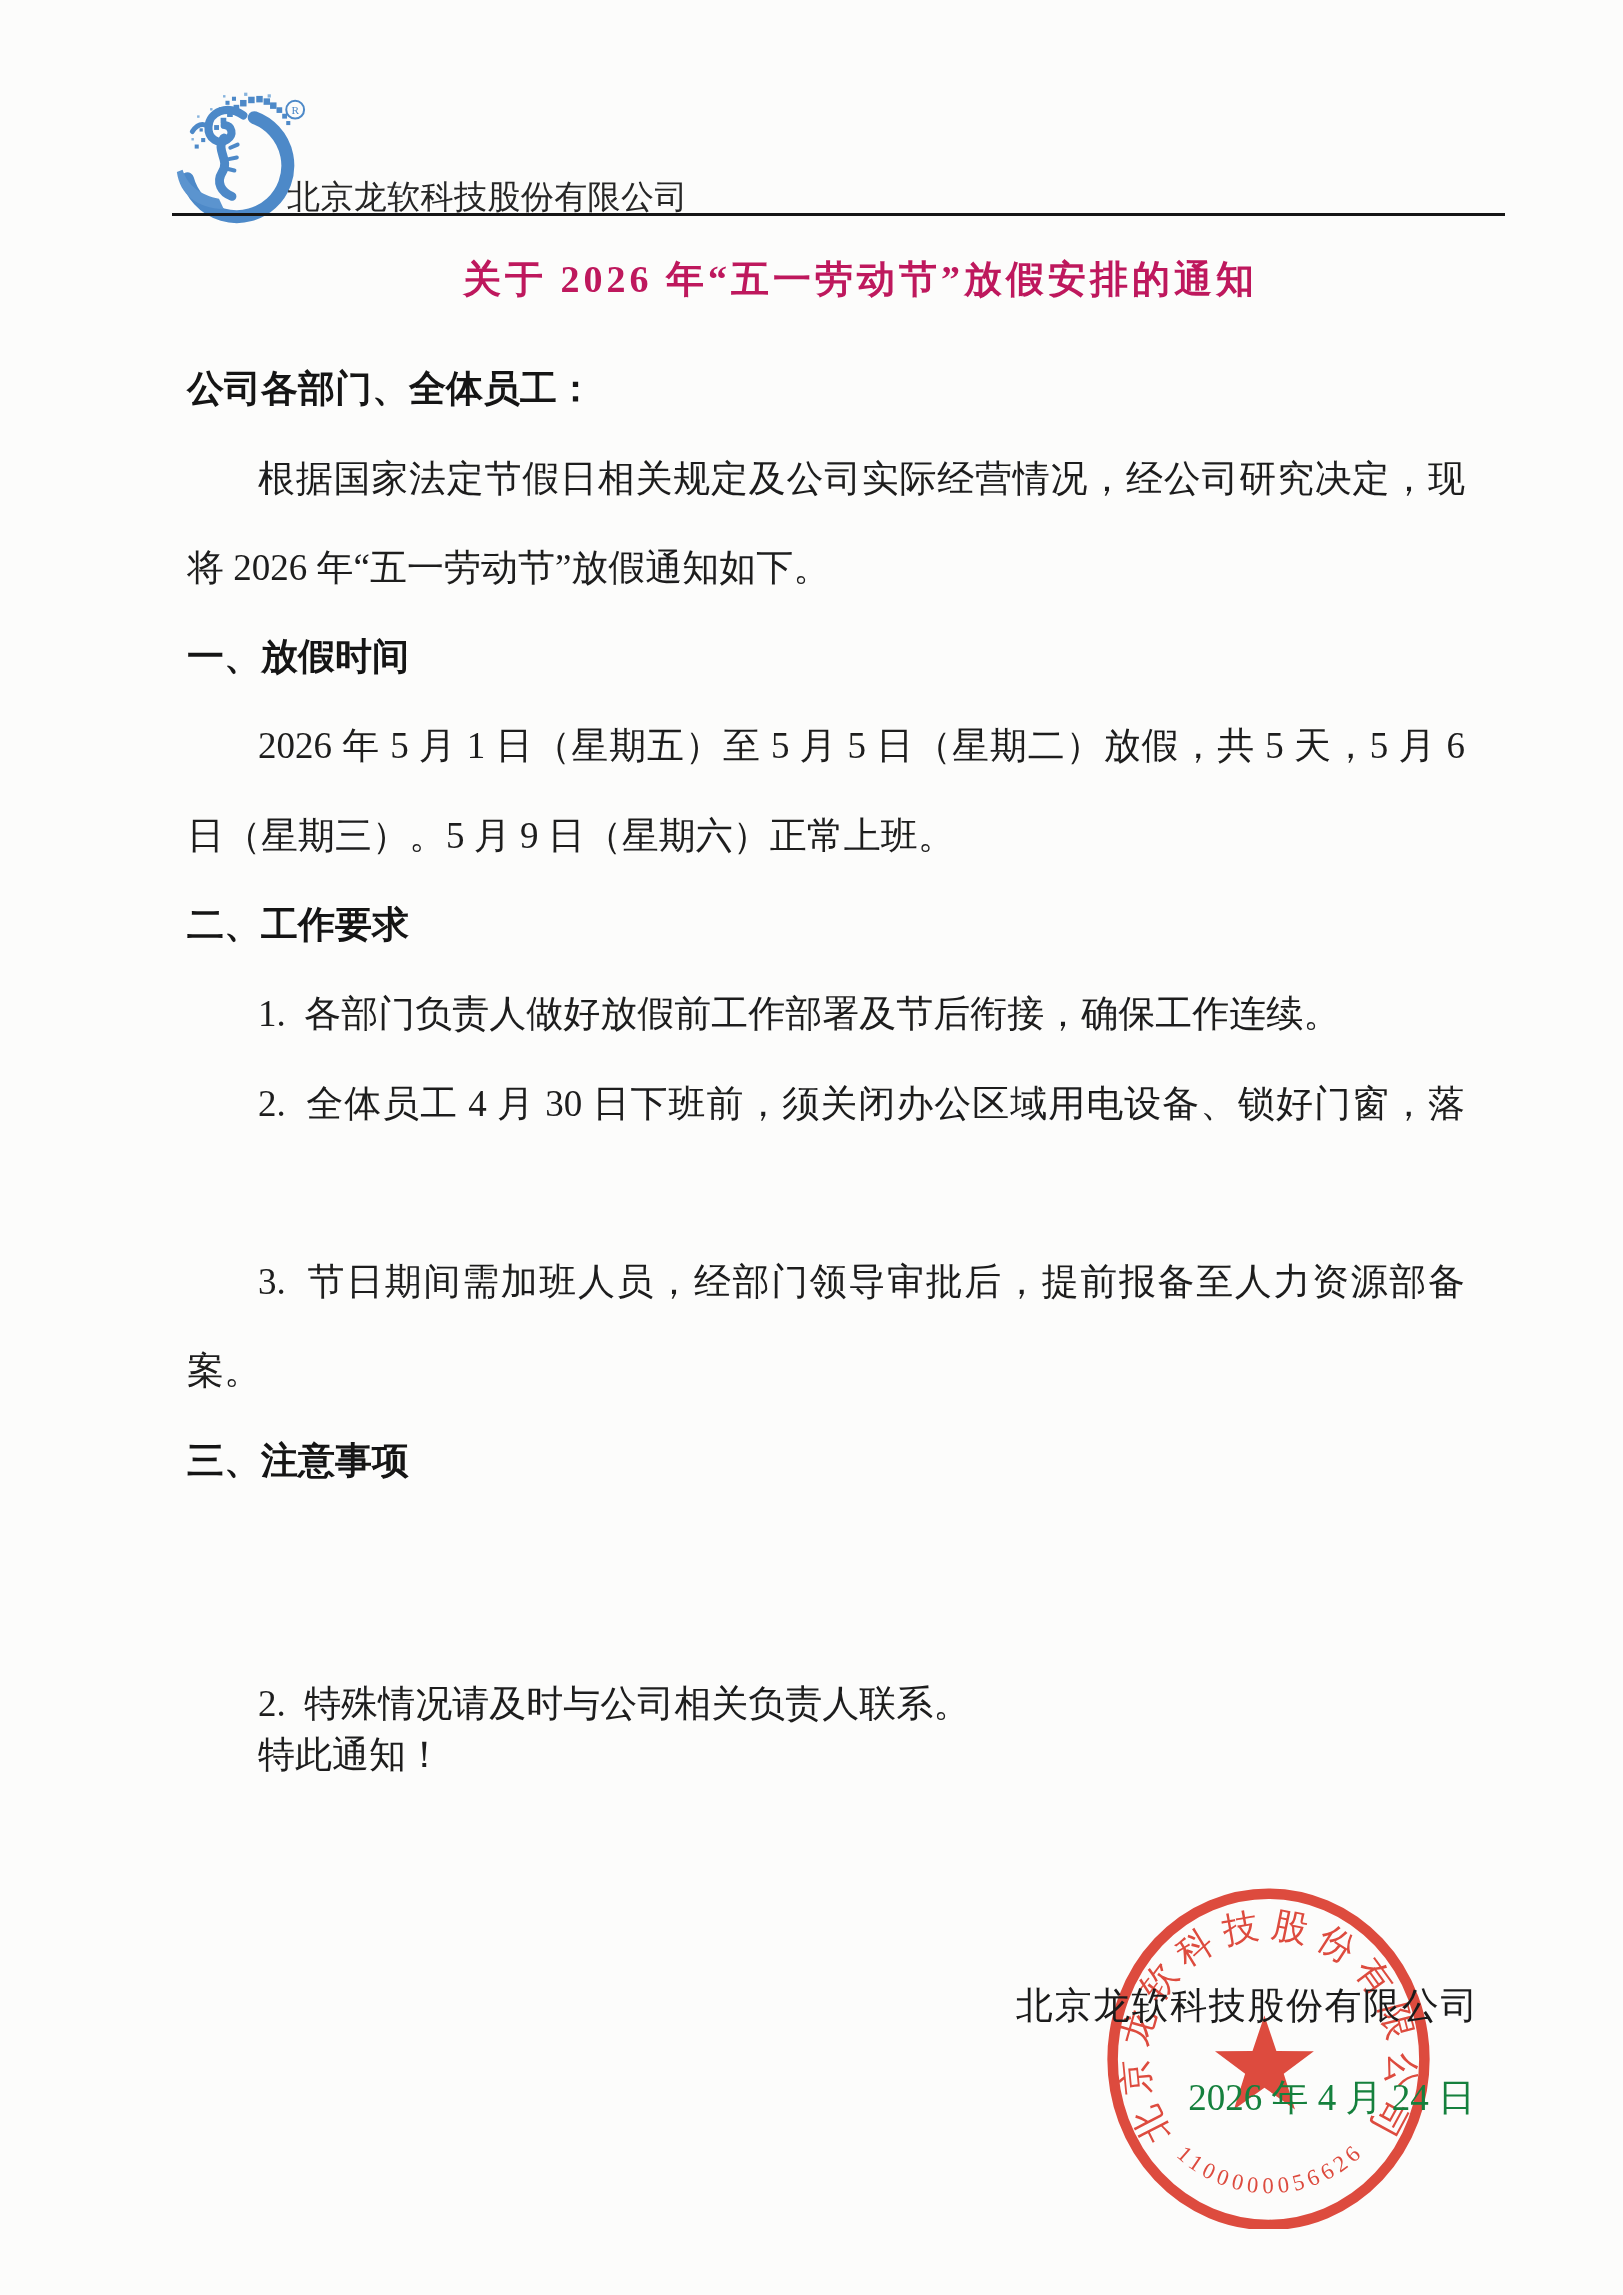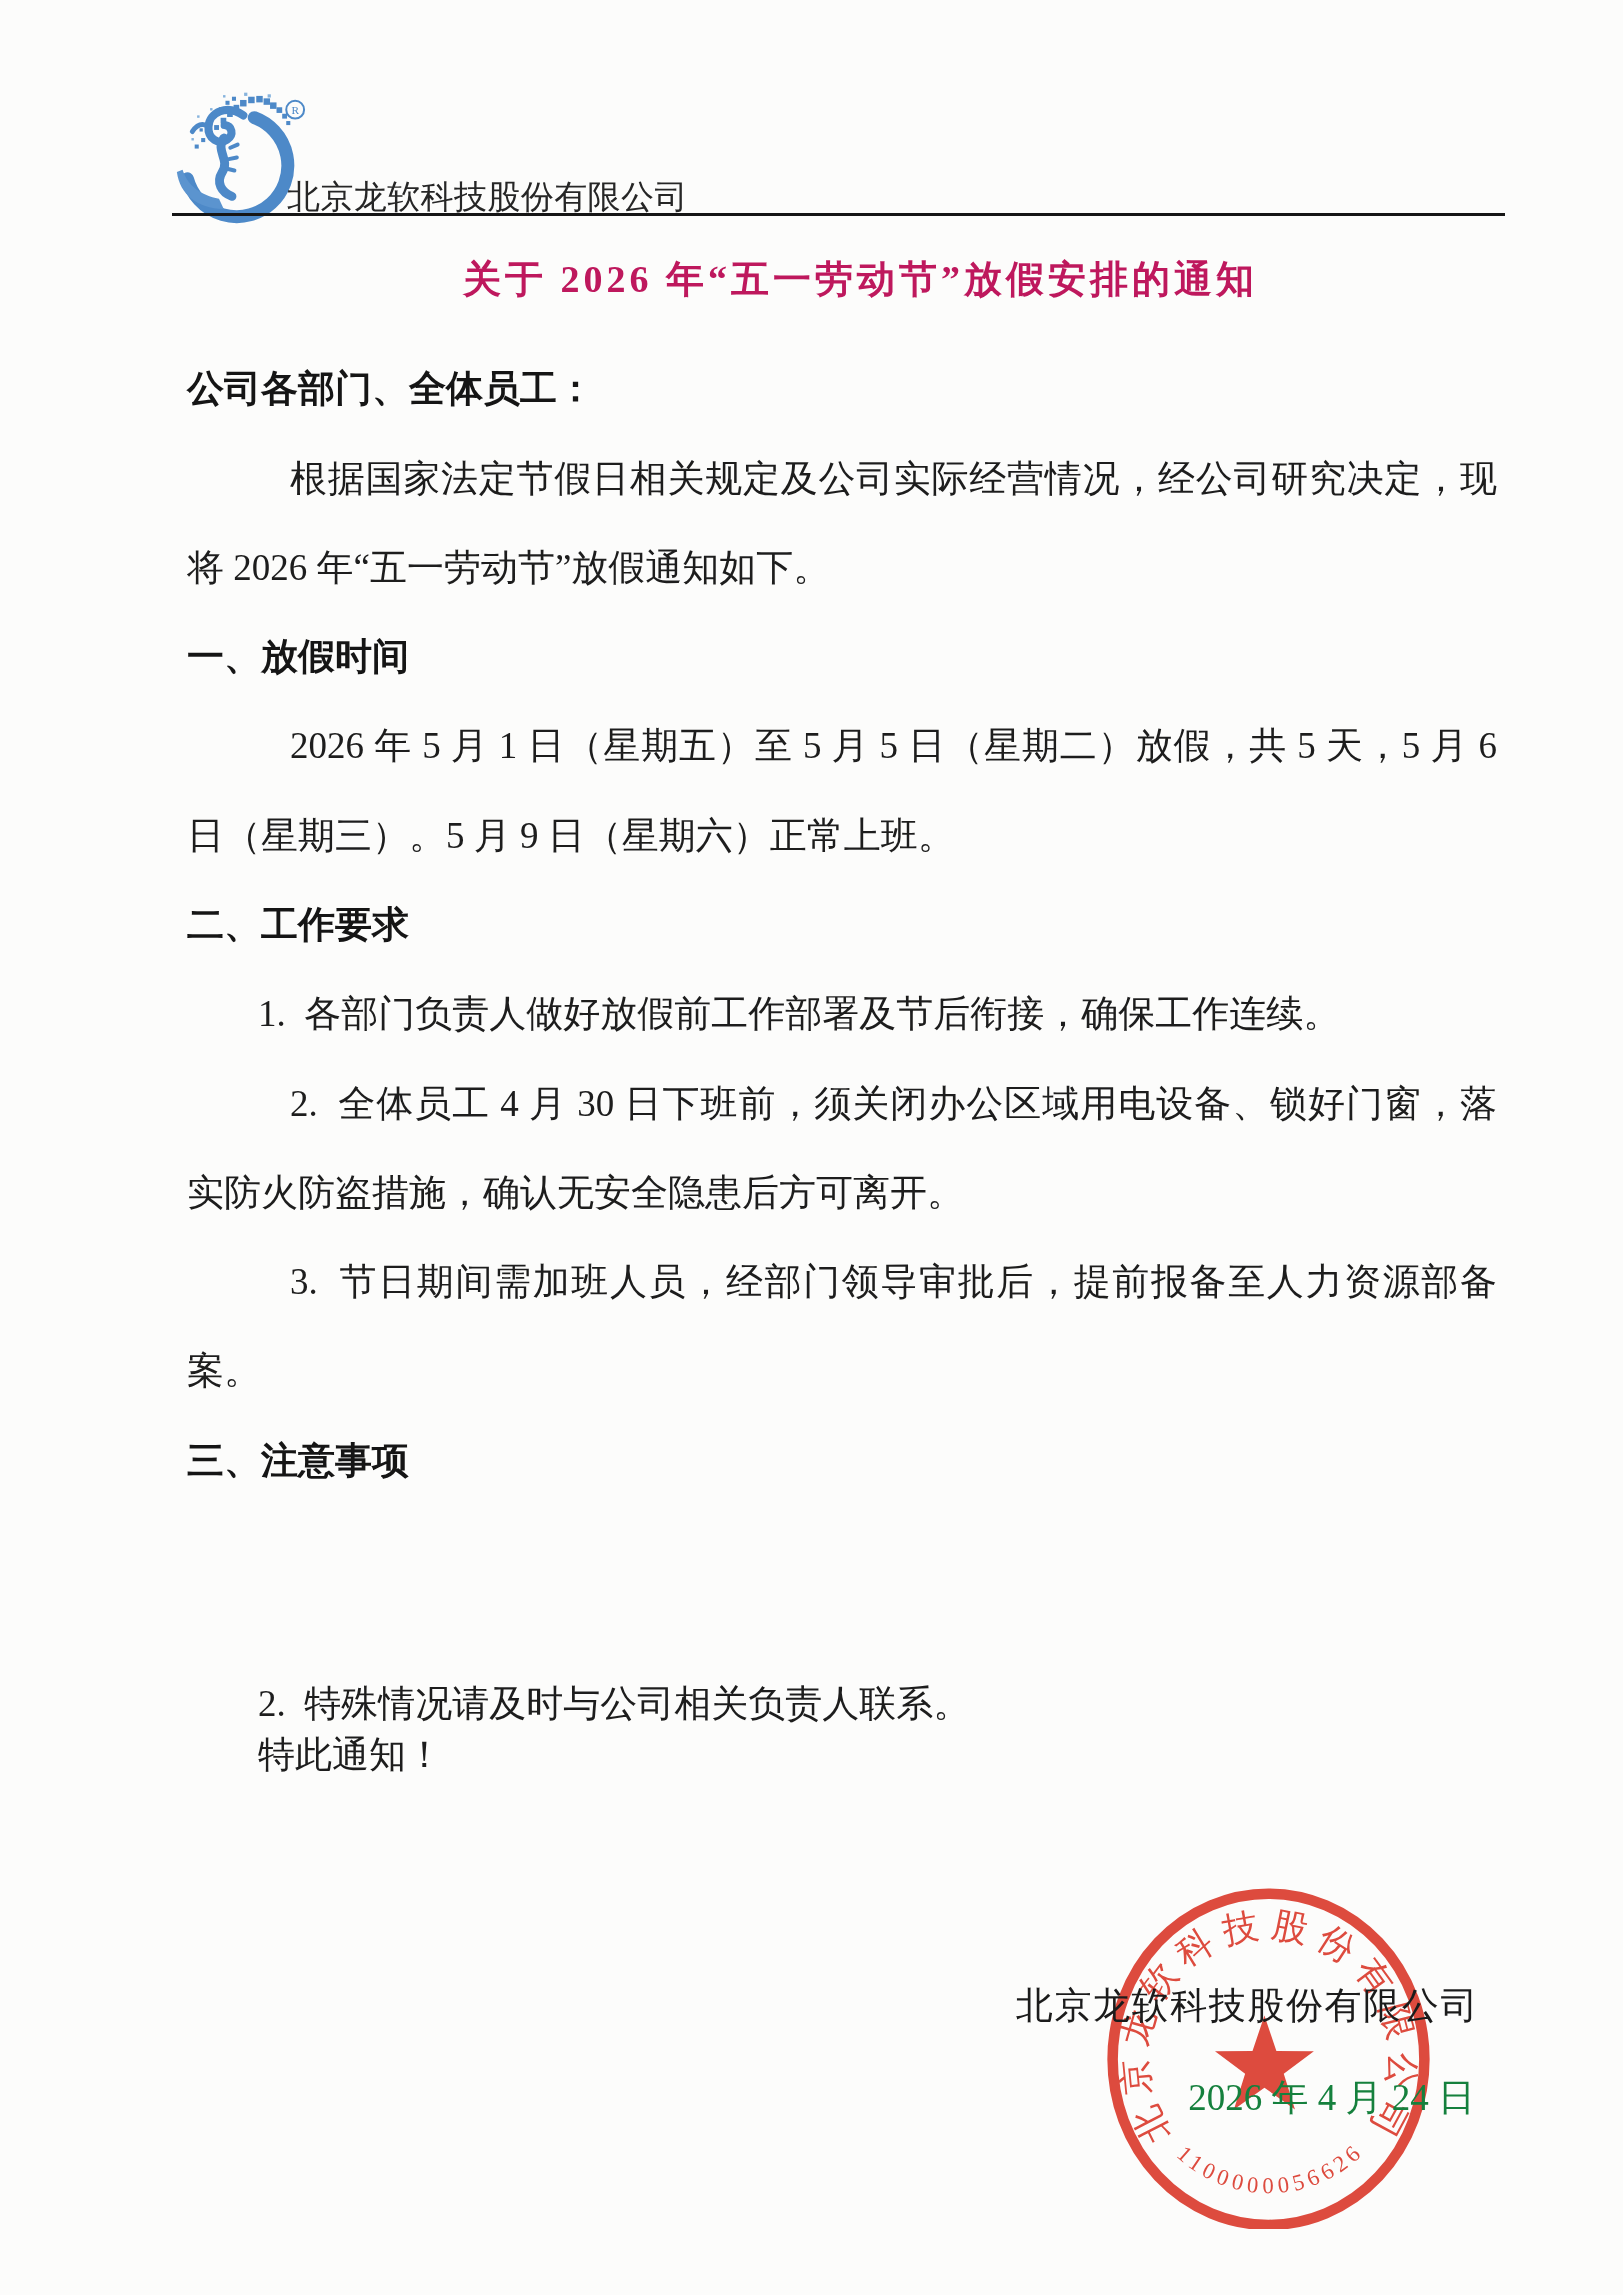--- a/index.html
+++ b/index.html
@@ -36,21 +36,21 @@
   
   .l{
     position:absolute;left:187px;
     font-size:37px;line-height:47px;color:#1d1d1d;
     white-space:nowrap;
   }
   .b{font-weight:bold;color:#151515;}
   .ind{left:258px;}
   .just{
     width:1207px;white-space:normal;
-    text-align:justify;text-align-last:justify;margin-left:32px;
+    text-align:justify;text-align-last:justify;
   }
   
   .sig-company{
     position:absolute;right:144px;top:1981px;z-index:3;
     font-size:37px;letter-spacing:1.6px;color:#1b1b1b;white-space:nowrap;
   }
   .sig-date{
     position:absolute;right:148px;top:2073px;z-index:3;
     font-size:37px;color:#15803d;white-space:nowrap;
   }
@@ -125,21 +125,20 @@
 
   <div class="l b" style="top:365px">公司各部门、全体员工：</div>
   <div class="l ind just" style="top:455px">根据国家法定节假日相关规定及公司实际经营情况，经公司研究决定，现</div>
   <div class="l" style="top:544px">将 2026 年“五一劳动节”放假通知如下。</div>
   <div class="l b" style="top:633px">一、放假时间</div>
   <div class="l ind just" style="top:722px">2026 年 5 月 1 日（星期五）至 5 月 5 日（星期二）放假，共 5 天，5 月 6</div>
   <div class="l" style="top:812px">日（星期三）。5 月 9 日（星期六）正常上班。</div>
   <div class="l b" style="top:901px">二、工作要求</div>
   <div class="l ind" style="top:990px">1.&nbsp;&nbsp;各部门负责人做好放假前工作部署及节后衔接，确保工作连续。</div>
   <div class="l ind just" style="top:1080px">2.&nbsp;&nbsp;全体员工 4 月 30 日下班前，须关闭办公区域用电设备、锁好门窗，落</div>
-  <div class="l" style="top:1169px">实防火防盗措施，确认无安全隐患后方可离开。</div>
   <div class="l ind just" style="top:1258px">3.&nbsp;&nbsp;节日期间需加班人员，经部门领导审批后，提前报备至人力资源部备</div>
   <div class="l" style="top:1347px">案。</div>
   <div class="l b" style="top:1437px">三、注意事项</div>
   <div class="l ind" style="top:1680px">2.&nbsp;&nbsp;特殊情况请及时与公司相关负责人联系。</div>
   <div class="l ind" style="top:1731px">特此通知！</div>
 
   <div class="sig-company">北京龙软科技股份有限公司</div>
   <div class="sig-date">2026 年 4 月 24 日</div>
 
   <svg class="seal" viewBox="0 0 400 420" aria-hidden="true">

